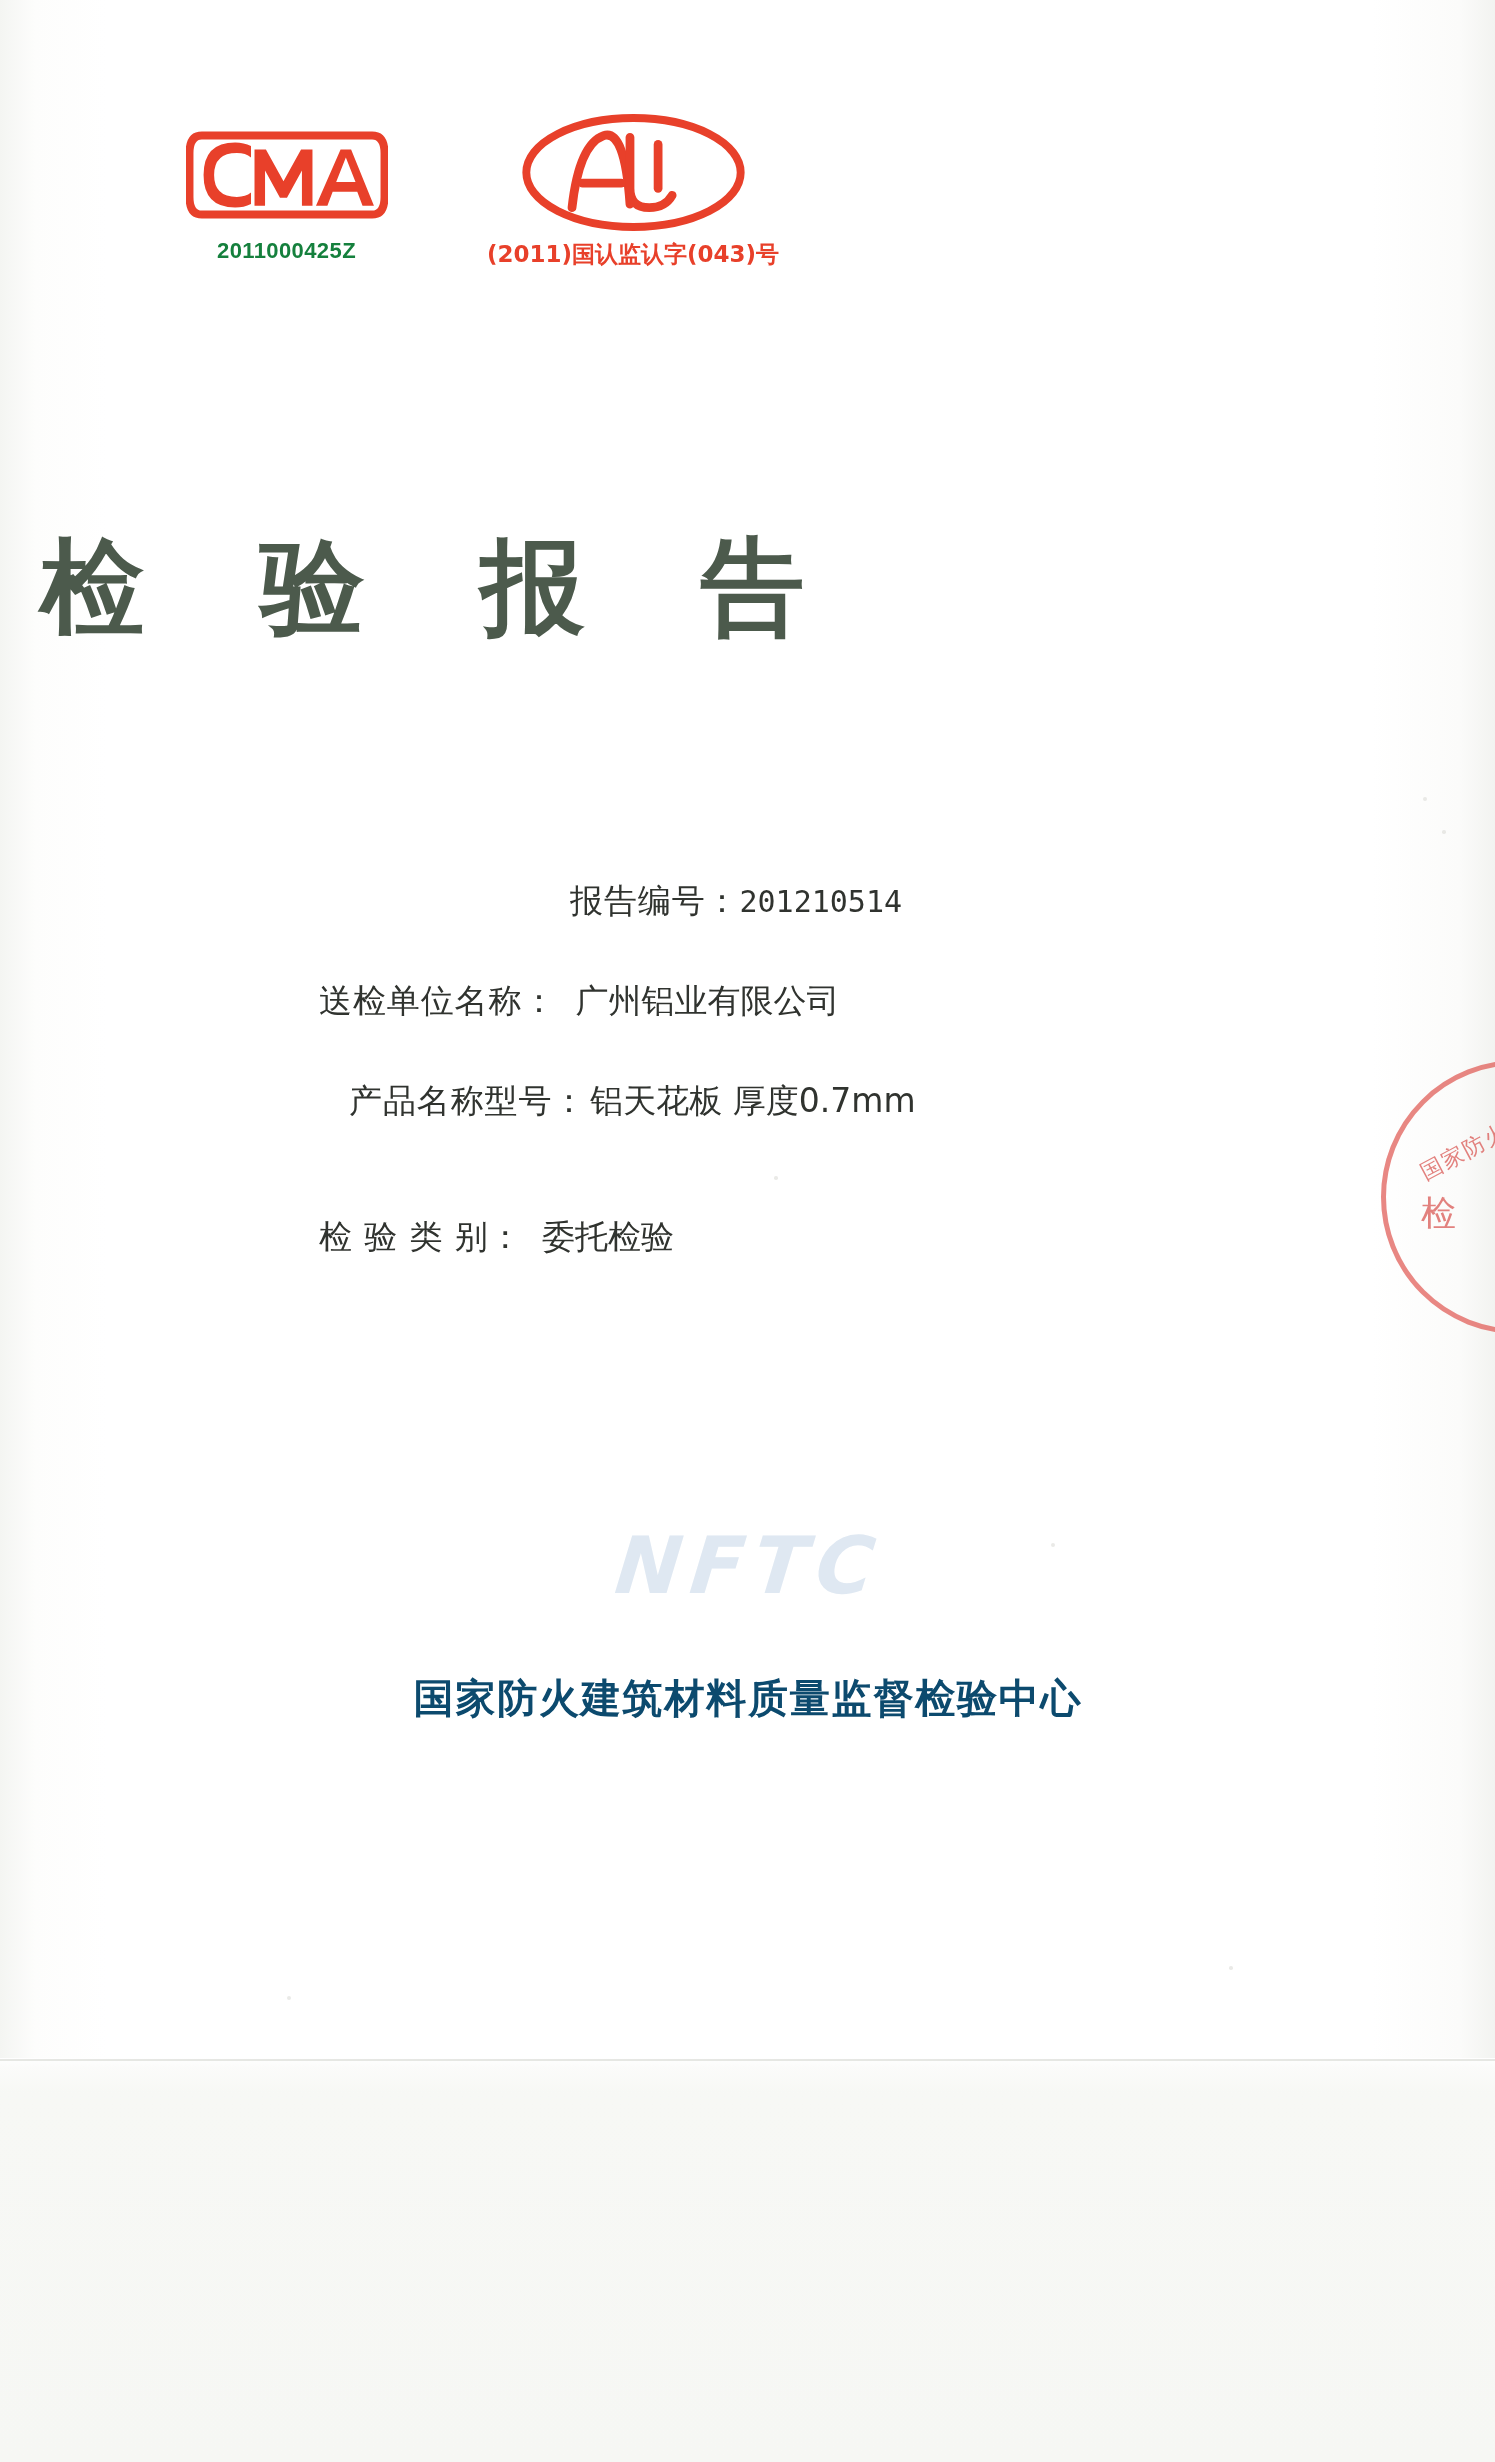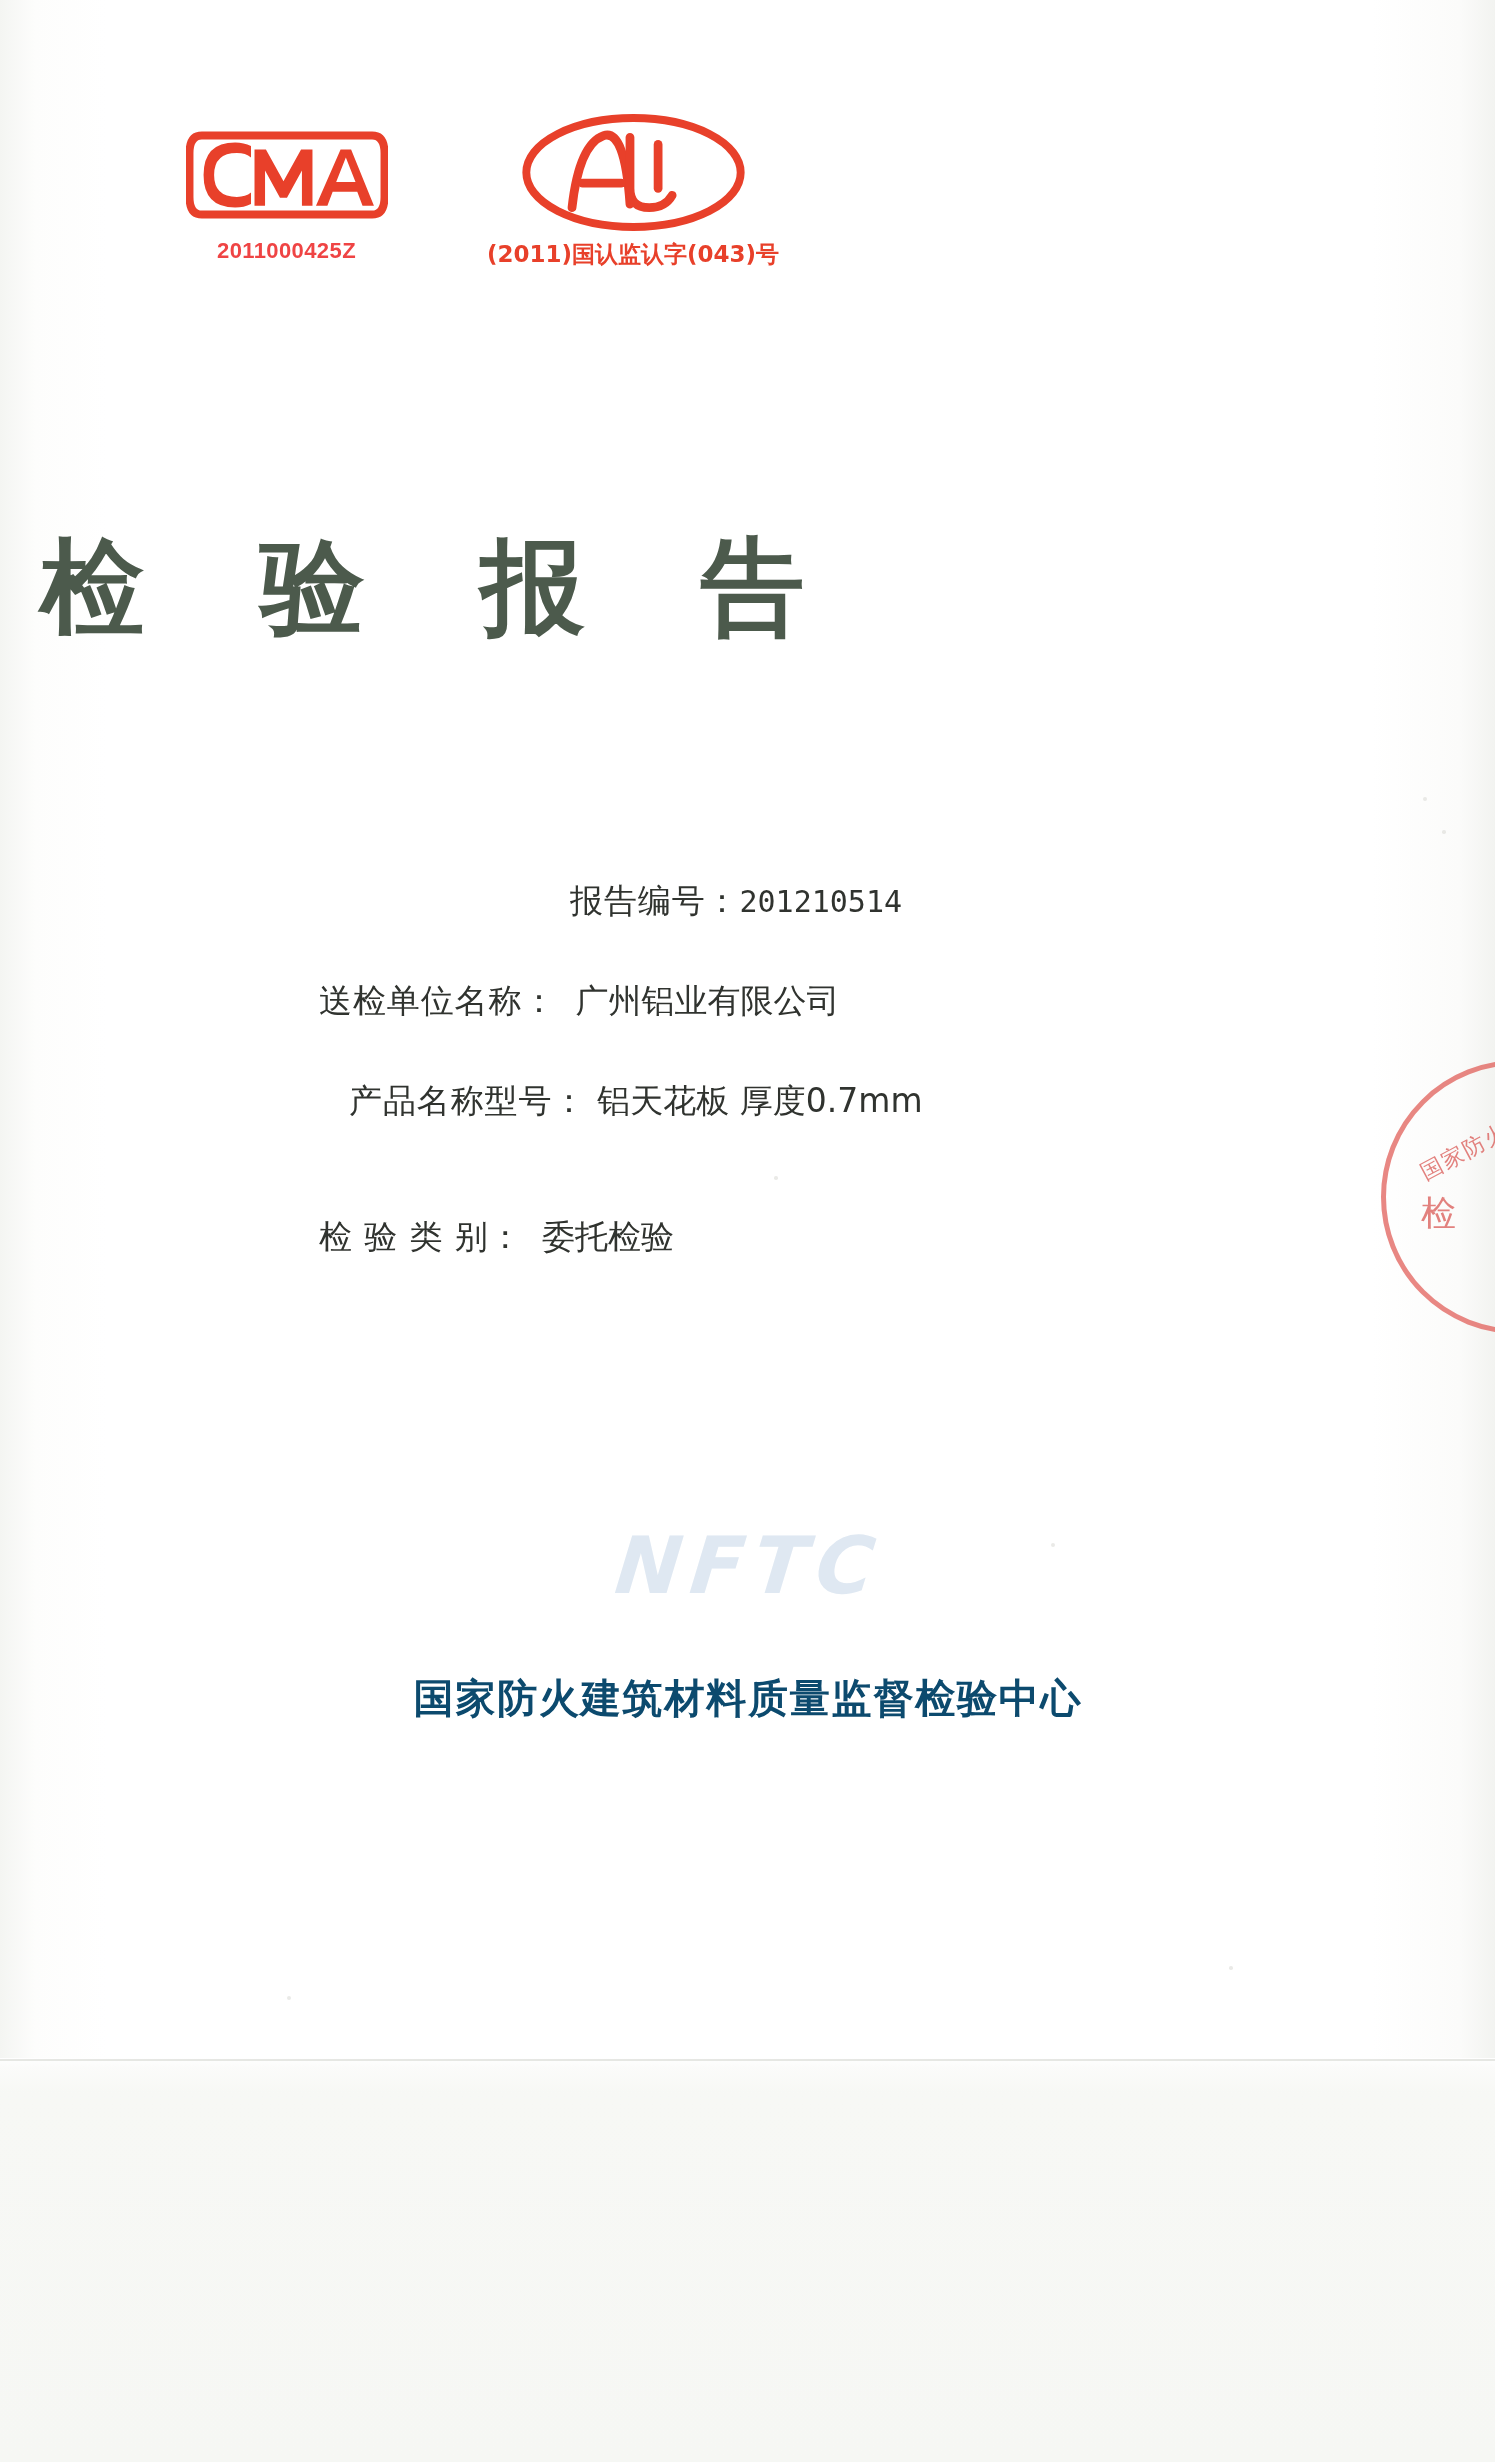--- a/index.html
+++ b/index.html
@@ -69,21 +69,21 @@
   .cma-logo {
     width: 202px;
     height: 104px;
     margin: 0 auto;
     position: relative;
   }
   .cma-code {
     margin-top: 10.6px;
     font-size: 22px;
     font-weight: bold;
-    color: #ef4444;
+    color: #15803d;
     letter-spacing: 0.4px;
     font-family: "Liberation Sans", sans-serif;
   }
 
   .cnas-block {
     position: absolute;
     left: 466px;
     top: -12.3px;
     width: 334px;
     text-align: center;
@@ -146,21 +146,21 @@
     padding-left: 570px;
   }
   .row-report-no .f-label { letter-spacing: 0.9px; }
 
   .row-unit { padding-left: 319px; }
   .row-unit .f-label { letter-spacing: 0.9px; }
   .row-unit .f-value { margin-left: 19.3px; }
 
   .row-product { padding-left: 319px; }
   .row-product .f-label { letter-spacing: 0.9px; margin-left: 30px; }
-  .row-product .f-value { margin-left: 11px; }
+  .row-product .f-value { margin-left: 4px; }
 
   .row-category { padding-left: 319px; }
   .row-category .f-label { letter-spacing: 0.9px; margin-top: 36px; }
   .row-category .f-value { margin-left: 19.3px; }
 
   .mono-num {
     font-family: "DejaVu Sans Mono", monospace;
     font-size: 30px;
     letter-spacing: 0px;
   }

